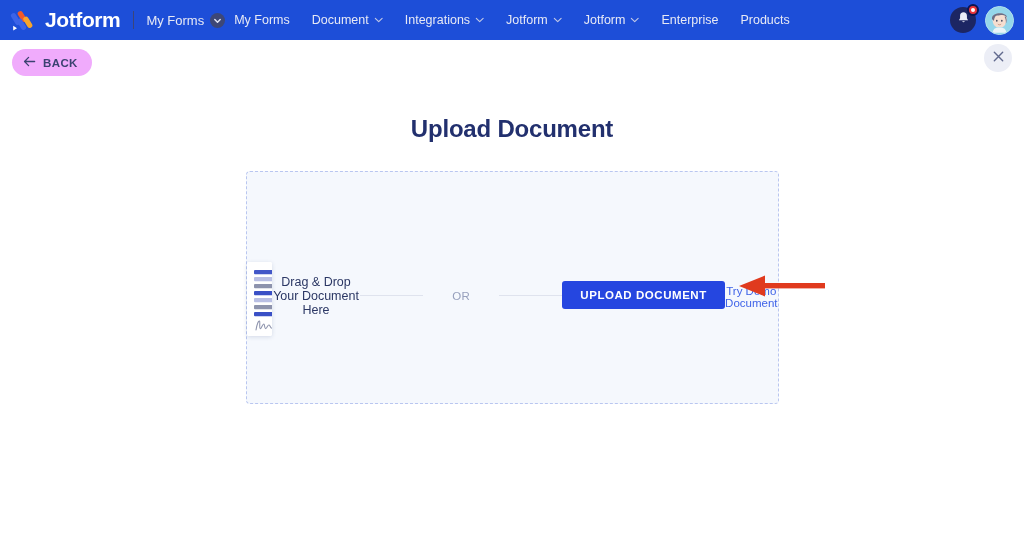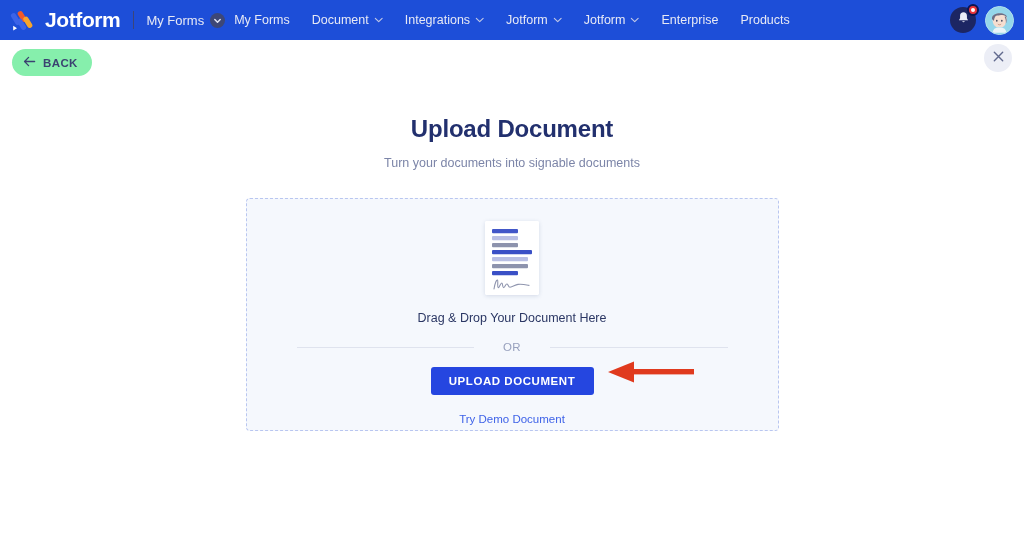--- a/index.html
+++ b/index.html
@@ -70,21 +70,21 @@
     border: 1px solid #b9e3f0; cursor: pointer;
   }
 
   
   .toolbar {
     height: 48px; position: relative;
   }
   .back-btn {
     position: absolute; left: 12px; top: 9px;
     height: 27px; padding: 0 14px 0 11px;
-    border-radius: 14px; background: #86efac;
+    border-radius: 14px; background: #f0abfc;
     display: flex; align-items: center; gap: 7px;
     color: #3b4271; font-size: 11.5px; font-weight: bold;
     letter-spacing: 0.4px; cursor: pointer; border: none;
     font-family: "Liberation Sans", sans-serif;
   }
   .close-btn {
     position: absolute; right: 12px; top: 4px;
     width: 28px; height: 28px; border-radius: 50%;
     background: #eceef6; border: none; cursor: pointer;
     display: flex; align-items: center; justify-content: center;
@@ -99,21 +99,21 @@
   .page-sub {
     font-size: 12.5px; color: #7c85a8; margin-top: 13px;
   }
 
   .dropzone {
     width: 533px; height: 233px;
     margin: 28px auto 0;
     border: 1.5px dashed #b9c6f0;
     border-radius: 4px;
     background: #f5f8fd;
-    display: flex; flex-direction: column;
+    display: flex; flex-direction: row;
     align-items: center;
     cursor: pointer;
     position: relative;
   }
 
   
   .doc-icon {
     width: 54px; height: 74px; margin-top: 22px;
     background: #ffffff;
     border-radius: 2px;
@@ -268,21 +268,20 @@
       <svg width="13" height="13" viewBox="0 0 14 14">
           <path d="M2.5 2.5 L11.5 11.5 M11.5 2.5 L2.5 11.5" stroke="#616a8e" stroke-width="1.5" stroke-linecap="round"></path>
         </svg>
     </span>
   </button>
 </div>
 
 <div class="main">
 
   <h1 class="page-title">Upload Document</h1>
-  <p class="page-sub">Turn your documents into signable documents</p>
 
   <div class="dropzone">
 
     <div class="doc-icon">
       <svg width="54" height="74" viewBox="0 0 54 74">
         <rect x="0" y="0" width="54" height="74" fill="#ffffff"></rect>
         <rect x="7" y="8" width="26" height="4.2" rx="1" fill="#4257c8"></rect>
         <rect x="7" y="15" width="26" height="4.2" rx="1" fill="#b9bfe4"></rect>
         <rect x="7" y="22" width="26" height="4.2" rx="1" fill="#8d93ad"></rect>
         <rect x="7" y="29" width="40" height="4.2" rx="1" fill="#3a50c6"></rect>

